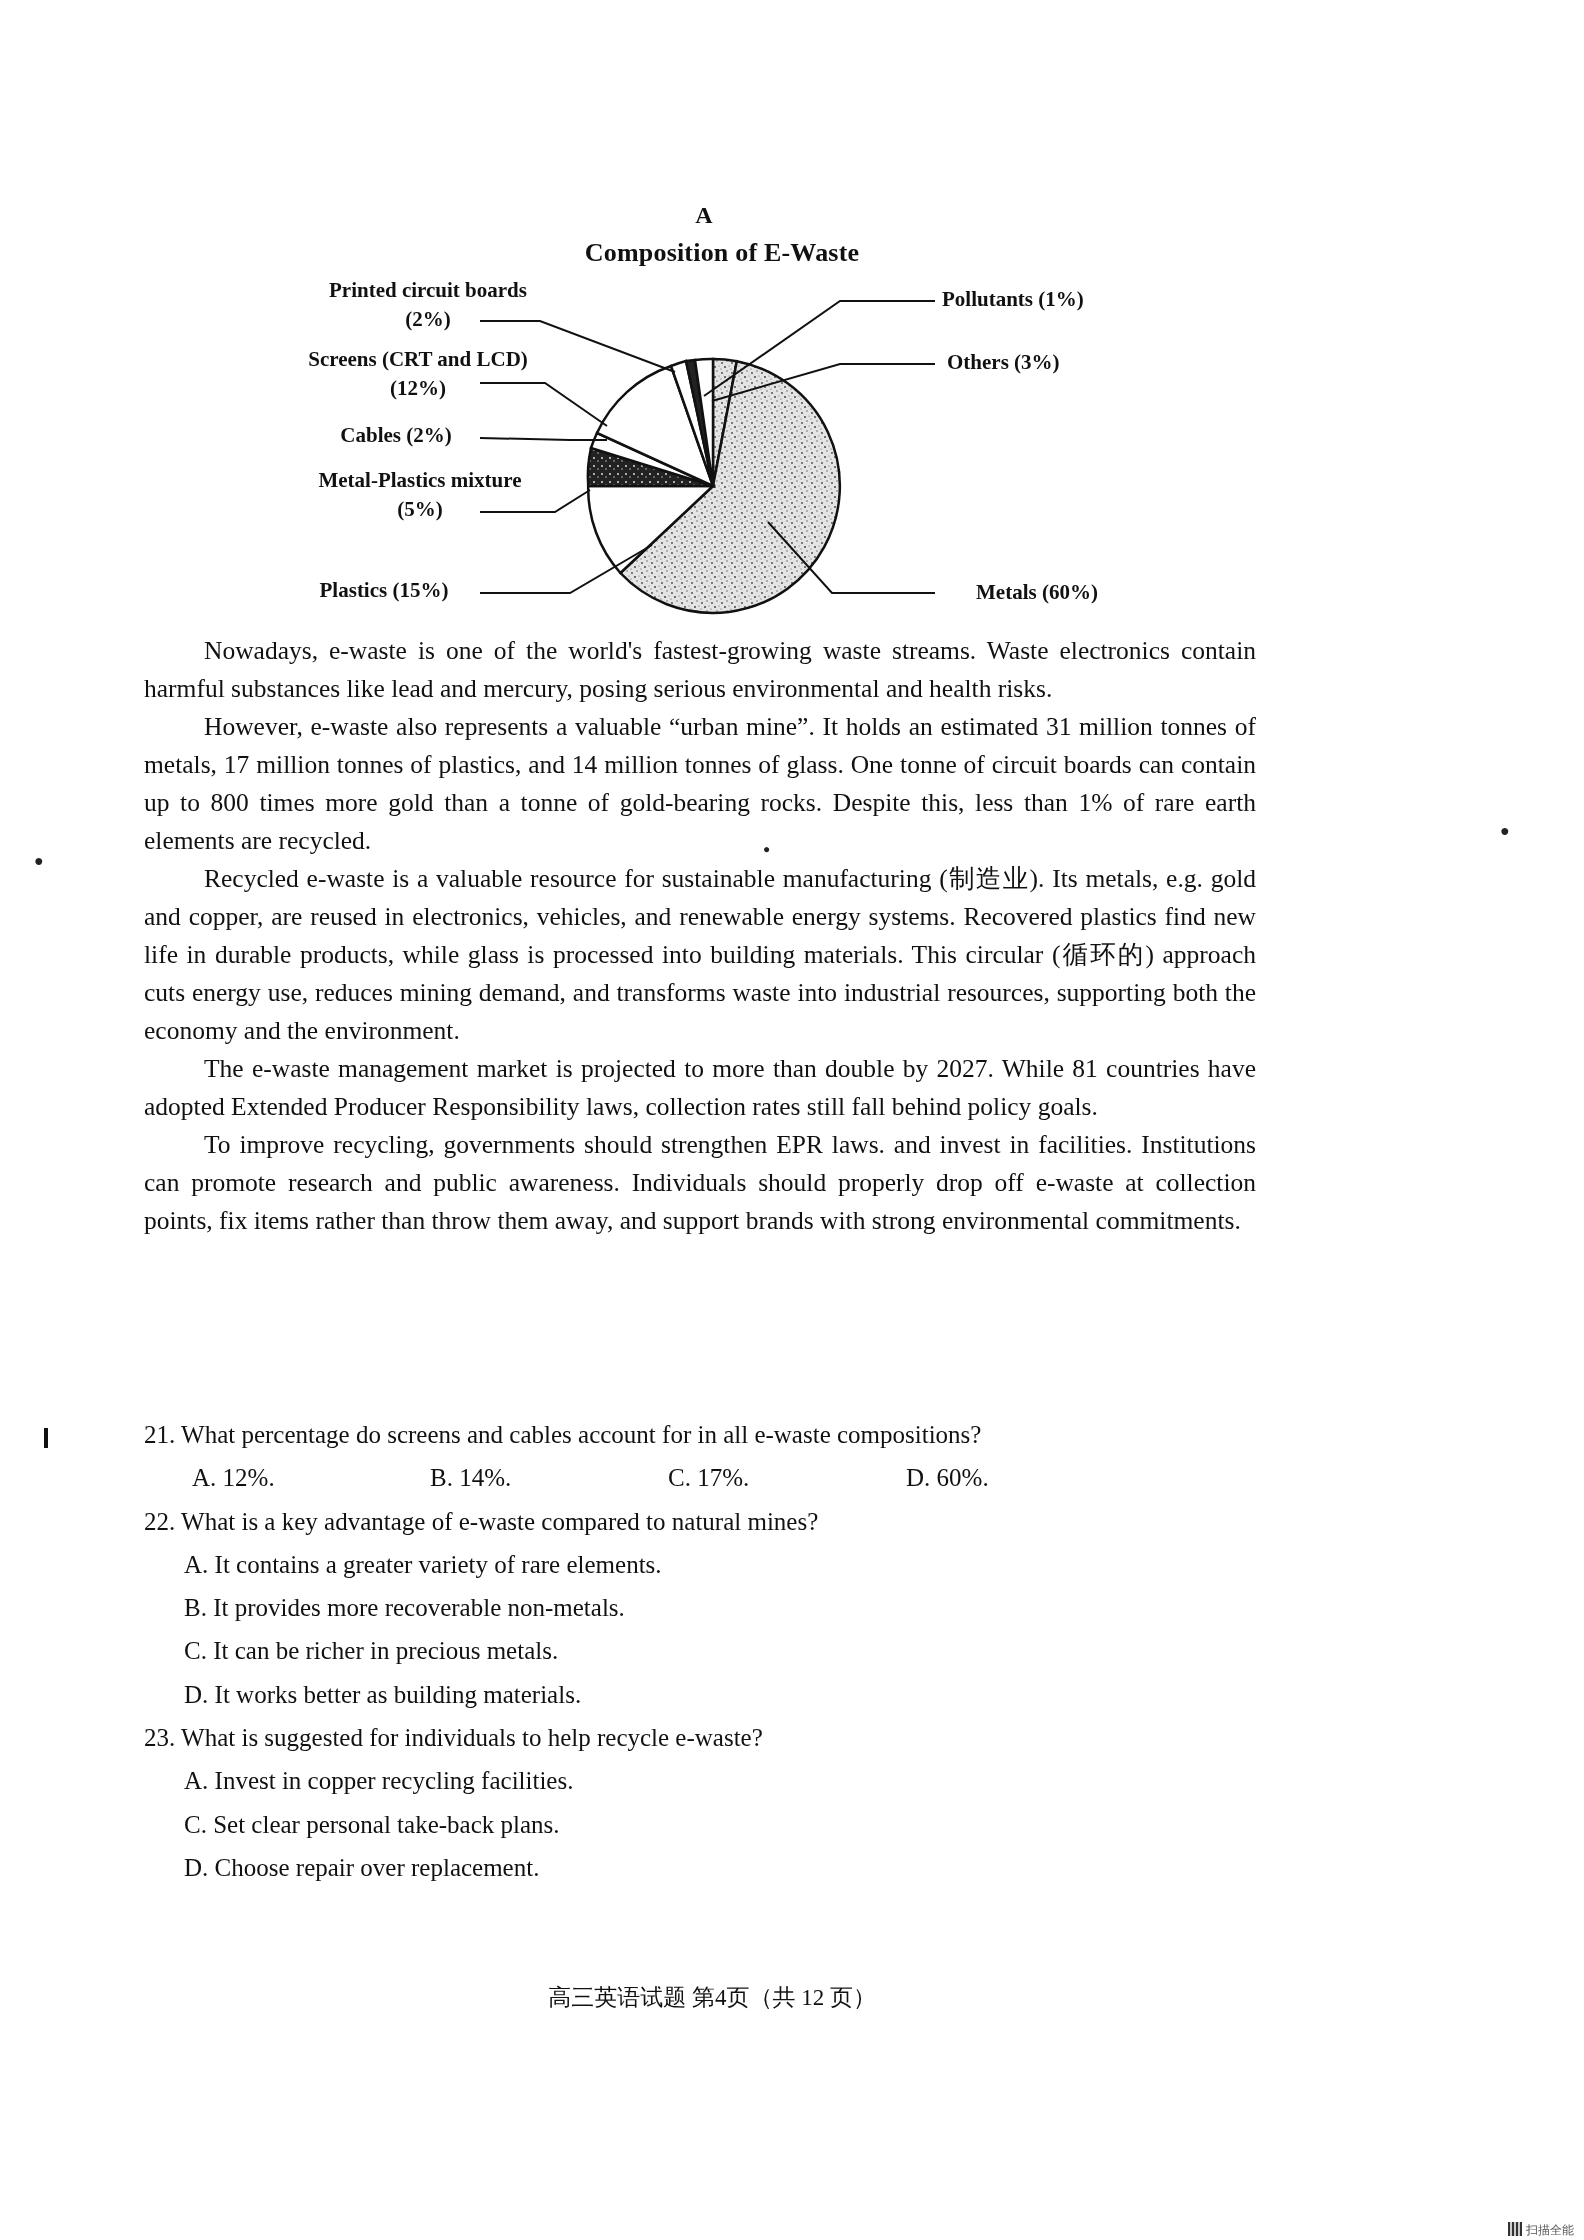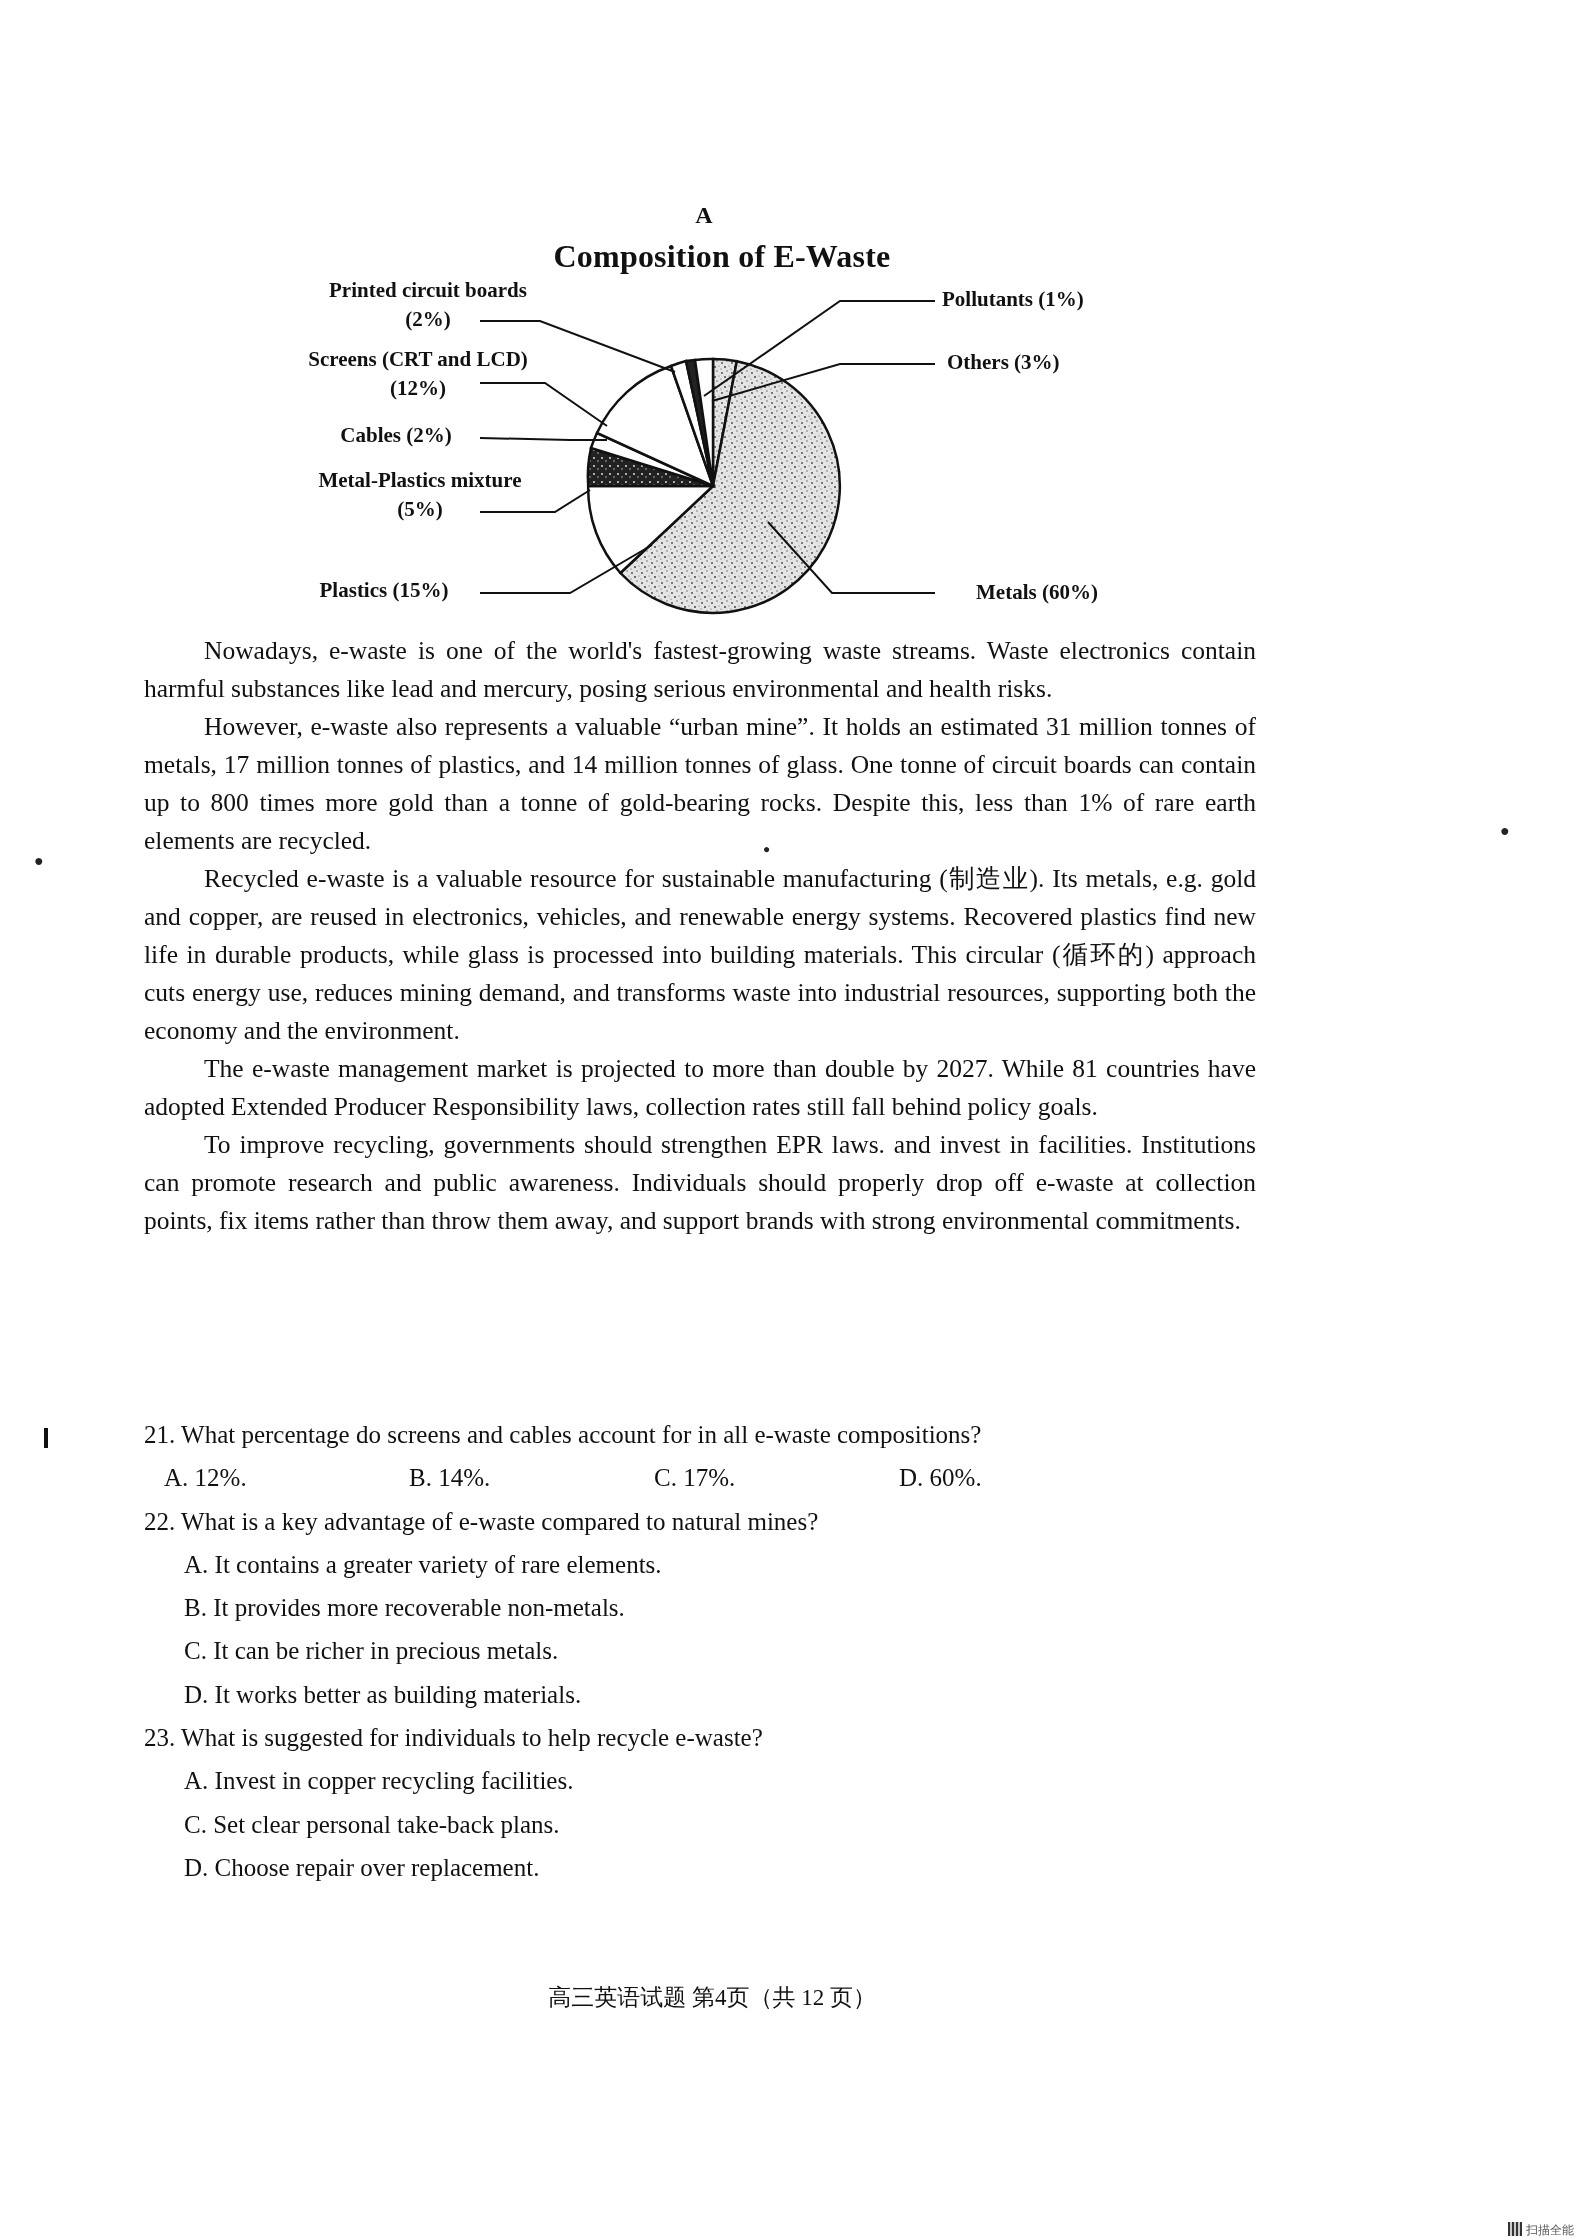--- a/index.html
+++ b/index.html
@@ -2,30 +2,30 @@
 <html><head>
   <meta charset="utf-8">
   <style>
     html, body { margin: 0; padding: 0; background: #ffffff; }
     body {
       width: 1584px; height: 2240px; position: relative; overflow: hidden;
       font-family: "Liberation Serif", "DejaVu Serif", serif; color: #111;
     }
     .abs { position: absolute; }
     .section-letter { left: 0; width: 1408px; top: 202px; text-align: center; font-weight: bold; font-size: 24px; }
-    .chart-title { left: 0; width: 1444px; top: 238px; text-align: center; font-weight: bold; font-size: 32px; letter-spacing: 0.2px; }
+    .chart-title { left: 0; width: 1444px; top: 238px; text-align: center; font-weight: bold; font-size: 26px; letter-spacing: 0.2px; }
     .label { font-weight: bold; font-size: 21px; line-height: 29px; text-align: center; white-space: nowrap; }
     .label-r { font-weight: bold; font-size: 21px; white-space: nowrap; }
     svg.chart { position: absolute; left: 0; top: 0; }
     .passage { left: 144px; top: 632px; width: 1112px; font-size: 25.5px; line-height: 38px; text-align: justify; }
     .passage p { margin: 0; text-indent: 60px; text-align: justify; text-align-last: left; }
     .q-block { left: 144px; top: 1413px; width: 1000px; font-size: 25px; line-height: 43.3px; }
     .q-stem { margin: 0; }
     .q-opt { margin: 0 0 0 40px; }
-    .opts-row { display: flex; margin-left: 20px; }
+    .opts-row { display: flex; margin-left: 48px; }
     .opts-row span { width: 264px; }
     .footer { left: 0; width: 1424px; top: 1982px; text-align: center; font-size: 23px; }
     .speck { position: absolute; color: #222; font-size: 16px; }
     .qr { position: absolute; left: 1508px; top: 2222px; width: 14px; height: 14px; background:
       repeating-linear-gradient(90deg, #333 0 2px, #ccc 2px 4px); }
     .qr-text { position: absolute; left: 1526px; top: 2222px; font-size: 12px; color: #555; font-family: "DejaVu Sans", sans-serif; }
     .margin-bar { position: absolute; left: 44px; top: 1428px; width: 4px; height: 20px; background: #111; }
   </style>
 </head>
 <body>

